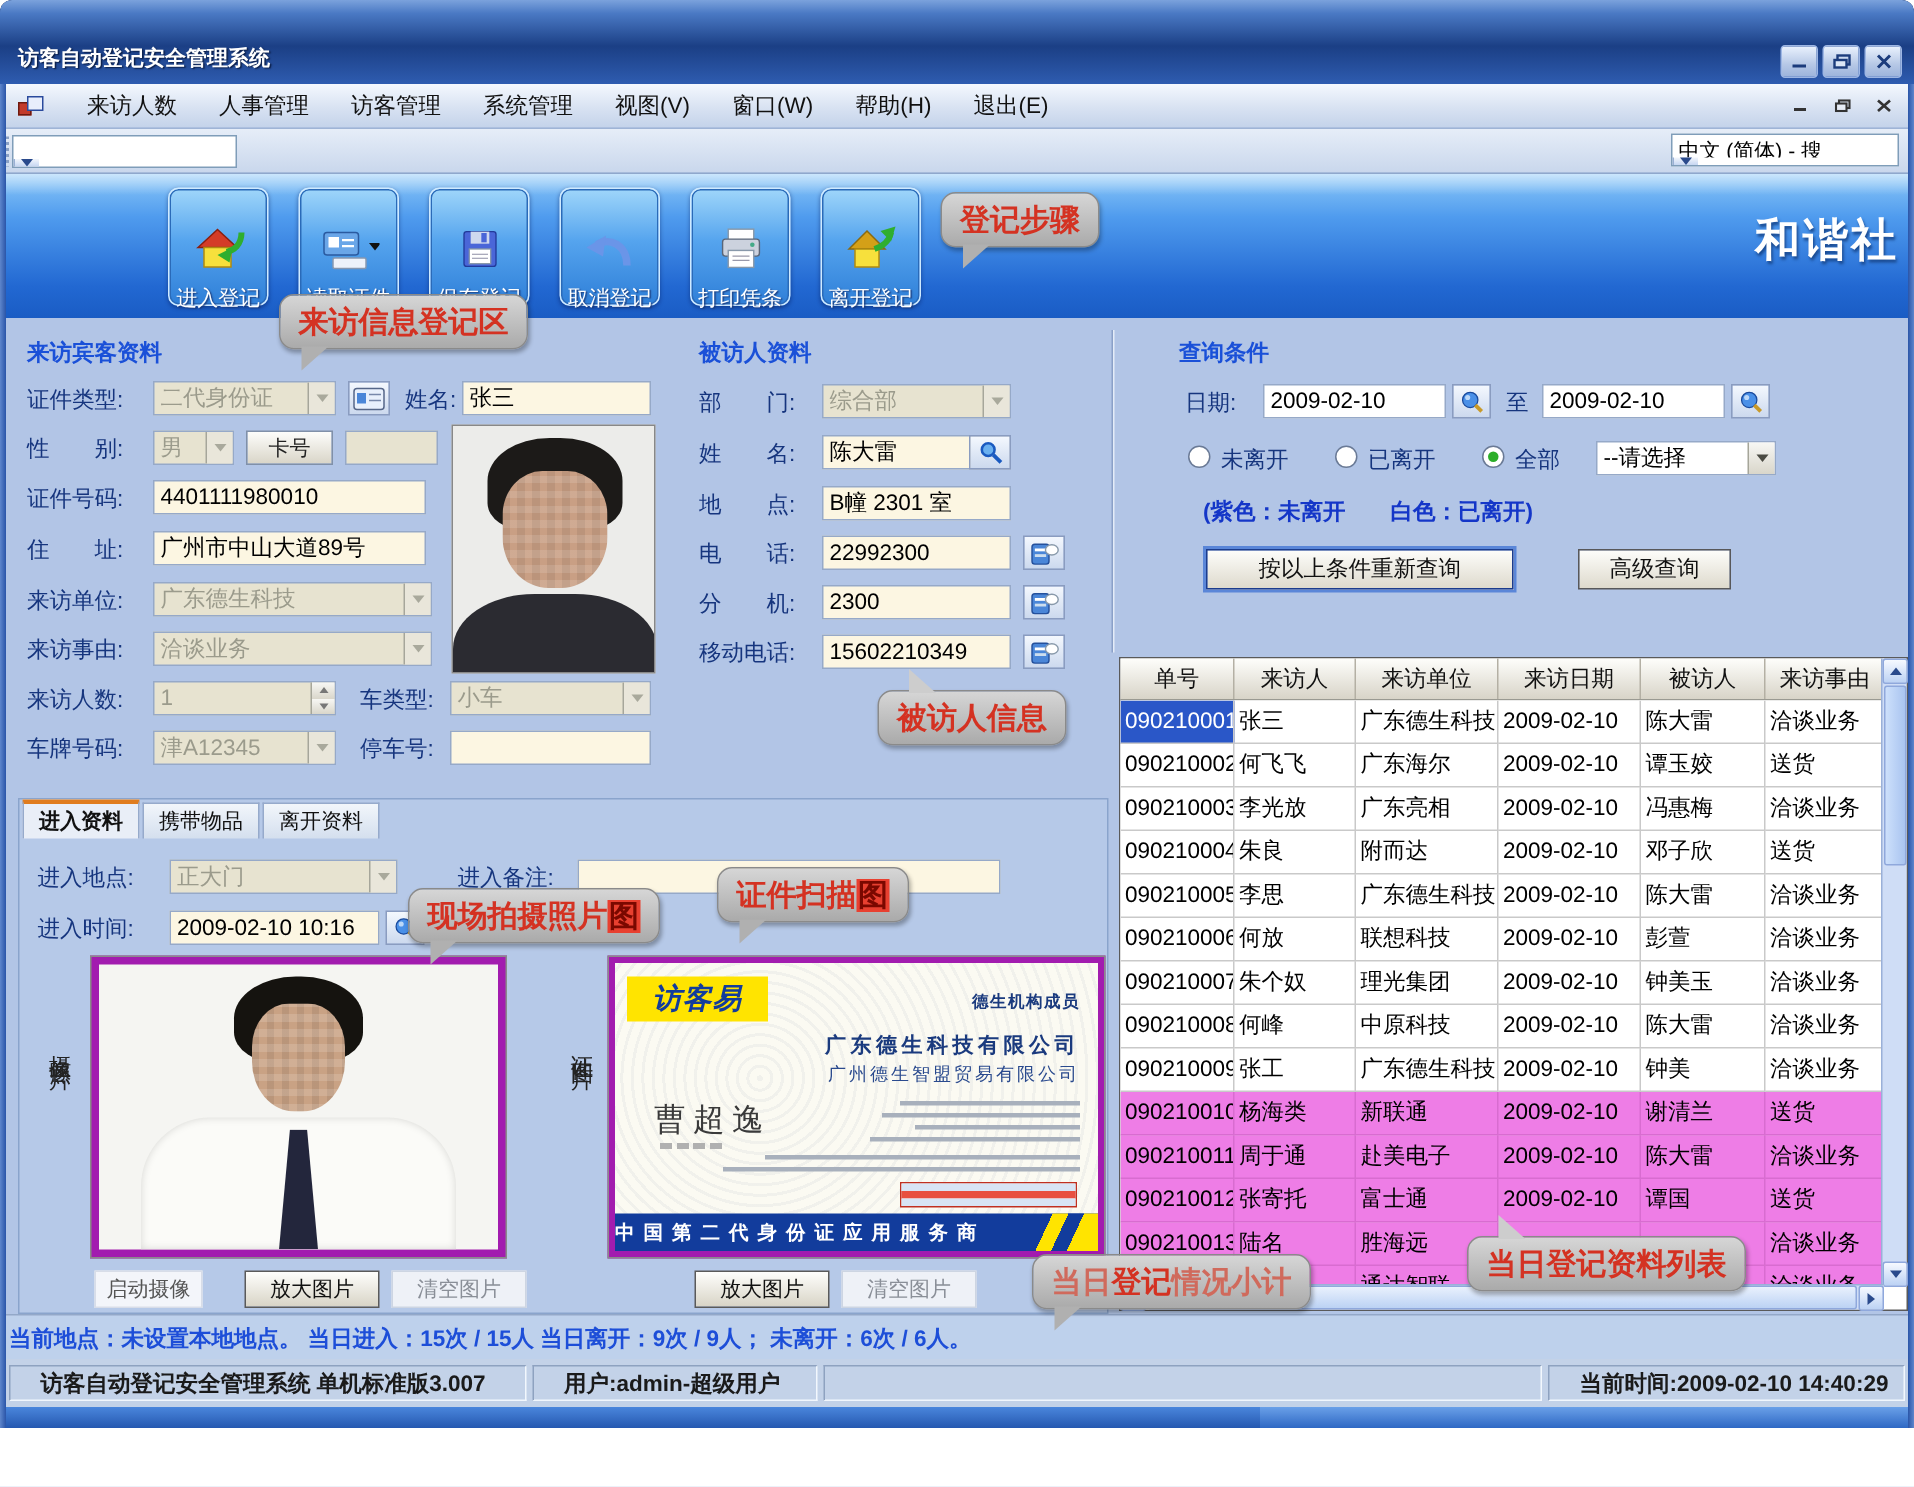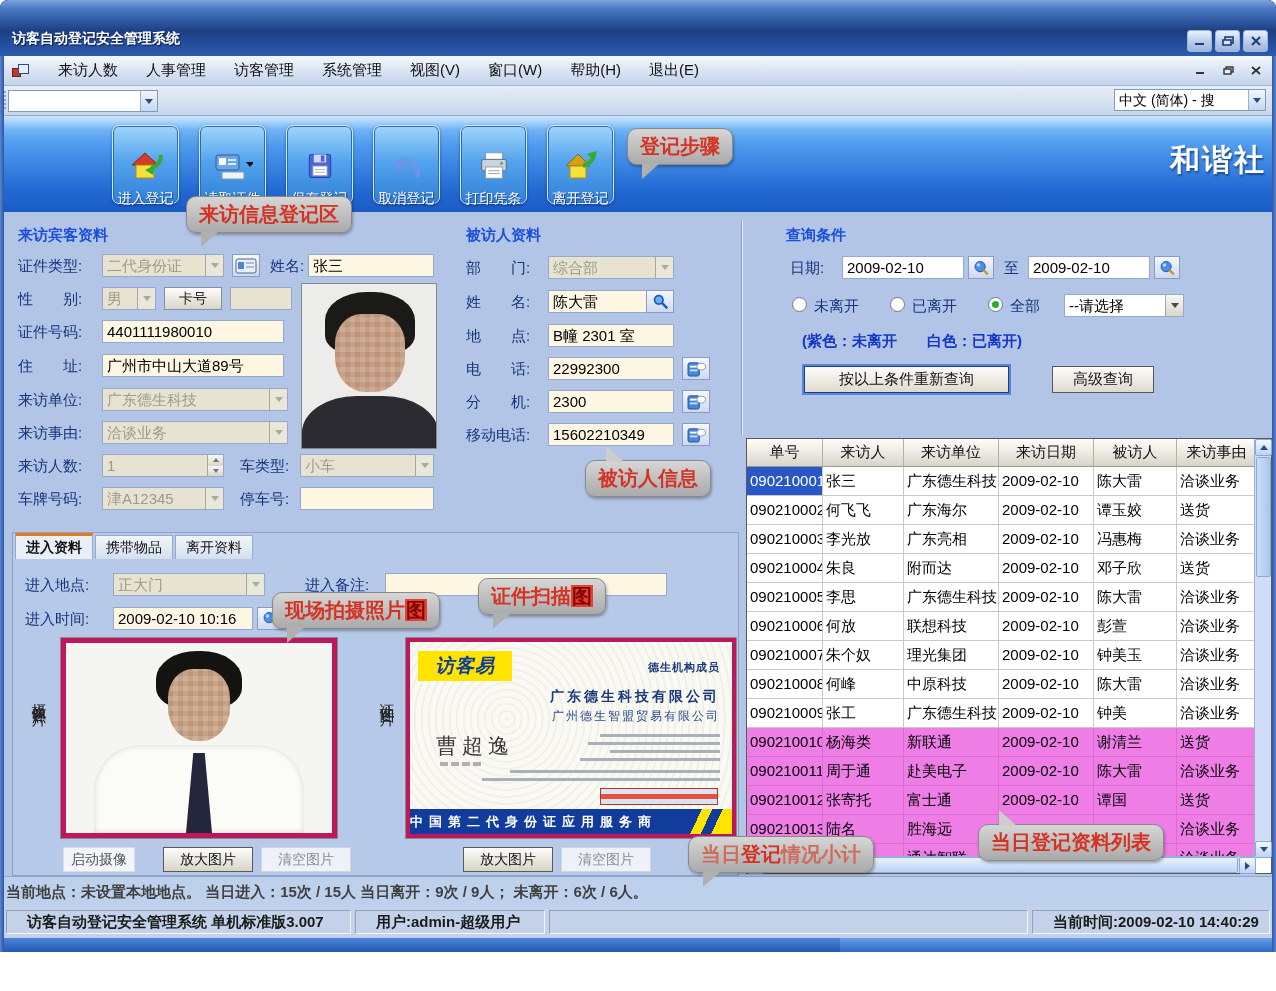--- a/index.html
+++ b/index.html
@@ -21,21 +21,21 @@
   .menu-appicon .sq1{position:absolute;left:0;top:4px;width:9px;height:9px;background:#c23a2a;border:1px solid #6e1a10;}
   .menu-appicon .sq2{position:absolute;left:6px;top:0;width:11px;height:10px;background:#e8eefc;border:1px solid #2a4a9c;}
   .menu-items { display:flex; gap:0; }
   .menu-item { padding:4px 14px; font-size:15px; color:#111; cursor:default; }
   .mdi-controls { position:absolute; right:10px; top:4px; display:flex; gap:8px; }
   .mdibtn { width:20px; height:20px; display:flex; align-items:center; justify-content:center; }
 
   
   .toolrow { position:absolute; left:0; top:86px; width:100%; height:30px; background:linear-gradient(180deg,#e6edf8,#c9d7ec); border-bottom:1px solid #8fa8cc; }
   .grip { position:absolute; left:2px; top:5px; width:4px; height:20px; background:repeating-linear-gradient(180deg,#8aa0c4 0 2px,transparent 2px 4px); }
-  .combo { position:absolute; display:flex; height:22px; background:#fff; border:1px solid #7f9db9; }
+  .combo { position:absolute; display:flex; height:22px; background:#fff; border:1px solid #7f9db9;flex-direction:column; }
   .combo .cval { flex:1; font-size:14px; padding:2px 4px; color:#000; overflow:hidden; white-space:nowrap; }
   .combo .carr { width:17px; background:linear-gradient(180deg,#f2f6fc,#c6d6f2); border-left:1px solid #9ab0d4; display:flex; align-items:center; justify-content:center; }
   .carr::after { content:""; border-left:4px solid transparent; border-right:4px solid transparent; border-top:5px solid #2a4a8c; }
   .combo.main-combo { left:8px; top:4px; width:150px; }
   .combo.lang-combo { right:10px; top:3px; width:152px; }
 
   
   .bluebar { position:absolute; left:4px; top:116px; width:1268px; height:96px; background:linear-gradient(180deg,#8cc8f8 0%,#4f9bee 30%,#2268d2 78%,#1a5cc4 100%); }
   .bluebar::before { content:""; position:absolute; left:0; top:0; width:100%; height:14px; background:linear-gradient(180deg,rgba(255,255,255,.55),rgba(255,255,255,0)); }
   .tb-buttons { position:absolute; left:108px; top:9px; display:flex; gap:20px; }
@@ -104,21 +104,21 @@
   .tri-rt::after{content:"";border-top:4px solid transparent;border-bottom:4px solid transparent;border-left:5px solid #2a4a8c;}
   .vthumb { position:absolute; left:1px; top:18px; width:15px; height:120px; background:linear-gradient(90deg,#cde0fb,#a9c4f0); border:1px solid #8fa8dc; border-radius:2px; }
   .hthumb { flex:1; margin:0 1px; background:linear-gradient(180deg,#e9f1fd,#bcd2f4); border:1px solid #8fa8dc; border-radius:2px; }
   .vscroll .sbtn { position:absolute; left:0; } .vscroll .up{top:0;} .vscroll .dn{bottom:0;}
 
   
   .entry { position:absolute; left:8px; top:320px; width:727px; height:344px; border:1px solid #8aa4cc; background:#b6c9e8; }
   .tabs { position:absolute; left:2px; top:2px; display:flex; }
   .tab { height:24px; padding:3px 10px 0; font-size:14px; color:#111; background:linear-gradient(180deg,#f2f6fb,#d4dfee); border:1px solid #96aacb; border-bottom:none; margin-right:2px; cursor:pointer; }
   .tab.active { background:#e9eef7; border-top:3px solid #e07c1e; font-weight:bold; height:26px; margin-top:-2px; }
-  .frame { position:absolute; background:#be185d; border:1px solid #8a8a8a; padding:5px; }
+  .frame { position:absolute; background:#a21caf; border:1px solid #8a8a8a; padding:5px; }
   .vlabel { position:absolute; writing-mode:vertical-rl; font-size:15px; color:#222; letter-spacing:3px; }
   .flatbtn { position:absolute; height:25px; font-size:14px; display:flex; align-items:center; justify-content:center; cursor:pointer; }
   .flatbtn.raised { background:linear-gradient(180deg,#fefefc,#d8d4c6); border:1px solid #5a5a5a; color:#111; }
   .flatbtn.dim { background:#eef1f7; border:1px solid #cdd5e2; color:#8a8f98; }
   .flatbtn.plain { background:#f3f5fa; border:1px solid #d8dde8; color:#555; }
 
   
   .stphoto { position:relative; width:100%; height:100%; background:#f5f5f2; overflow:hidden; }
   .stphoto .hair { position:absolute; left:50%; top:8px; transform:translateX(-50%); width:86px; height:58px; background:#15130f; border-radius:48% 48% 36% 36%; }
   .stphoto .face { position:absolute; left:50%; top:26px; transform:translateX(-50%); width:62px; height:72px; background:#c9a284; border-radius:40% 40% 46% 46%;
@@ -136,21 +136,21 @@
   .card .person { position:absolute; left:26px; top:90px; font-size:21px; color:#3a3a3a; letter-spacing:5px; font-family:"Liberation Serif","DejaVu Serif",serif; }
   .card .psub { position:absolute; left:30px; top:120px; width:44px; height:4px; background:repeating-linear-gradient(90deg,#b0b0b0 0 8px,transparent 8px 11px); }
   .card .tline { position:absolute; right:12px; height:3px; background:#a8b0bc; }
   .card .chip { position:absolute; right:14px; top:146px; width:118px; height:17px; border:1px solid #c03020; background:#fff; display:flex; flex-direction:column; }
   .card .chip .c1{flex:1;background:#d8e4f4;} .card .chip .c2{flex:1;background:#e85040;} .card .chip .c3{flex:1;background:#d8e4f4;}
   .card .banner { position:absolute; left:0; bottom:0; width:100%; height:25px; background:#123c9c; color:#fff; font-size:13px; font-weight:bold; letter-spacing:6px; display:flex; align-items:center; }
   .card .slash { position:absolute; right:0; bottom:0; width:58px; height:25px; background:linear-gradient(115deg,transparent 40%,#ffe400 40% 55%,#123c9c 55% 70%,#ffe400 70%); }
 
   
   .sumline { position:absolute; left:0; top:876px; width:1276px; height:30px; background:#bed1ec; border-top:1px solid #93a8c8; }
-  .sumline .txt { position:absolute; left:6px; top:6px; font-size:15px; font-weight:bold; color:#404040; }
+  .sumline .txt { position:absolute; left:6px; top:6px; font-size:15px; font-weight:bold; color:#1d4ed8; }
   .statusbar { position:absolute; left:0; top:906px; width:1276px; height:32px; background:#c3d2e8; display:flex; align-items:center; padding:0 6px; gap:4px; }
   .spanel { height:24px; border:1px solid; border-color:#8ea2c0 #f2f7fd #f2f7fd #8ea2c0; font-size:15px; font-weight:bold; color:#1a1a1a; display:flex; align-items:center; padding:0 20px; overflow:hidden; white-space:nowrap; }
   .bottomstrip { position:absolute; left:0; top:938px; width:1276px; height:14px; background:linear-gradient(180deg,#6aa0e8,#2e68c4); }
   .bottomstrip .seg { position:absolute; left:0; top:0; width:840px; height:14px; background:linear-gradient(180deg,#4a86dc,#2558b0); }
 
   
   .callout { position:absolute; z-index:60; background:linear-gradient(180deg,#d6d6d6,#aaaaaa); border:1px solid #8a8a8a; border-radius:10px; padding:4px 12px; font-size:20px; font-weight:bold; color:#d43222; white-space:nowrap; box-shadow:1px 2px 3px rgba(0,0,0,.3); }
   .callout .hl { background:#e84030; color:#7a0800; padding:0 1px; }
   .callout .soft { color:#d06a5c; }
   .callout::after { content:""; position:absolute; }

